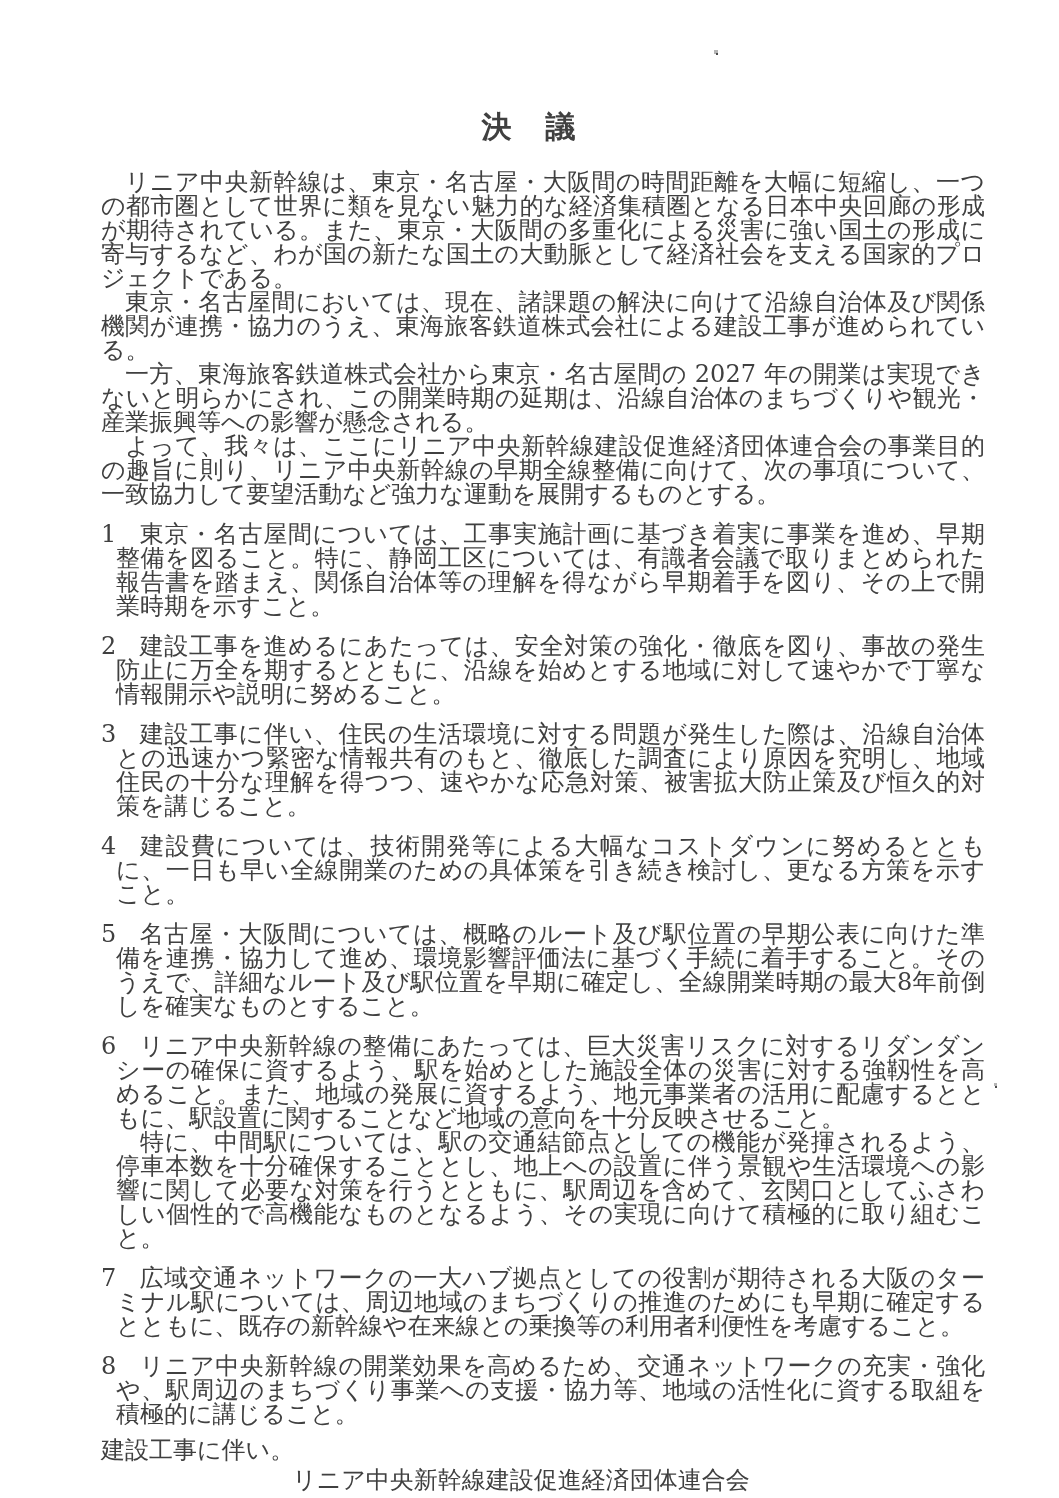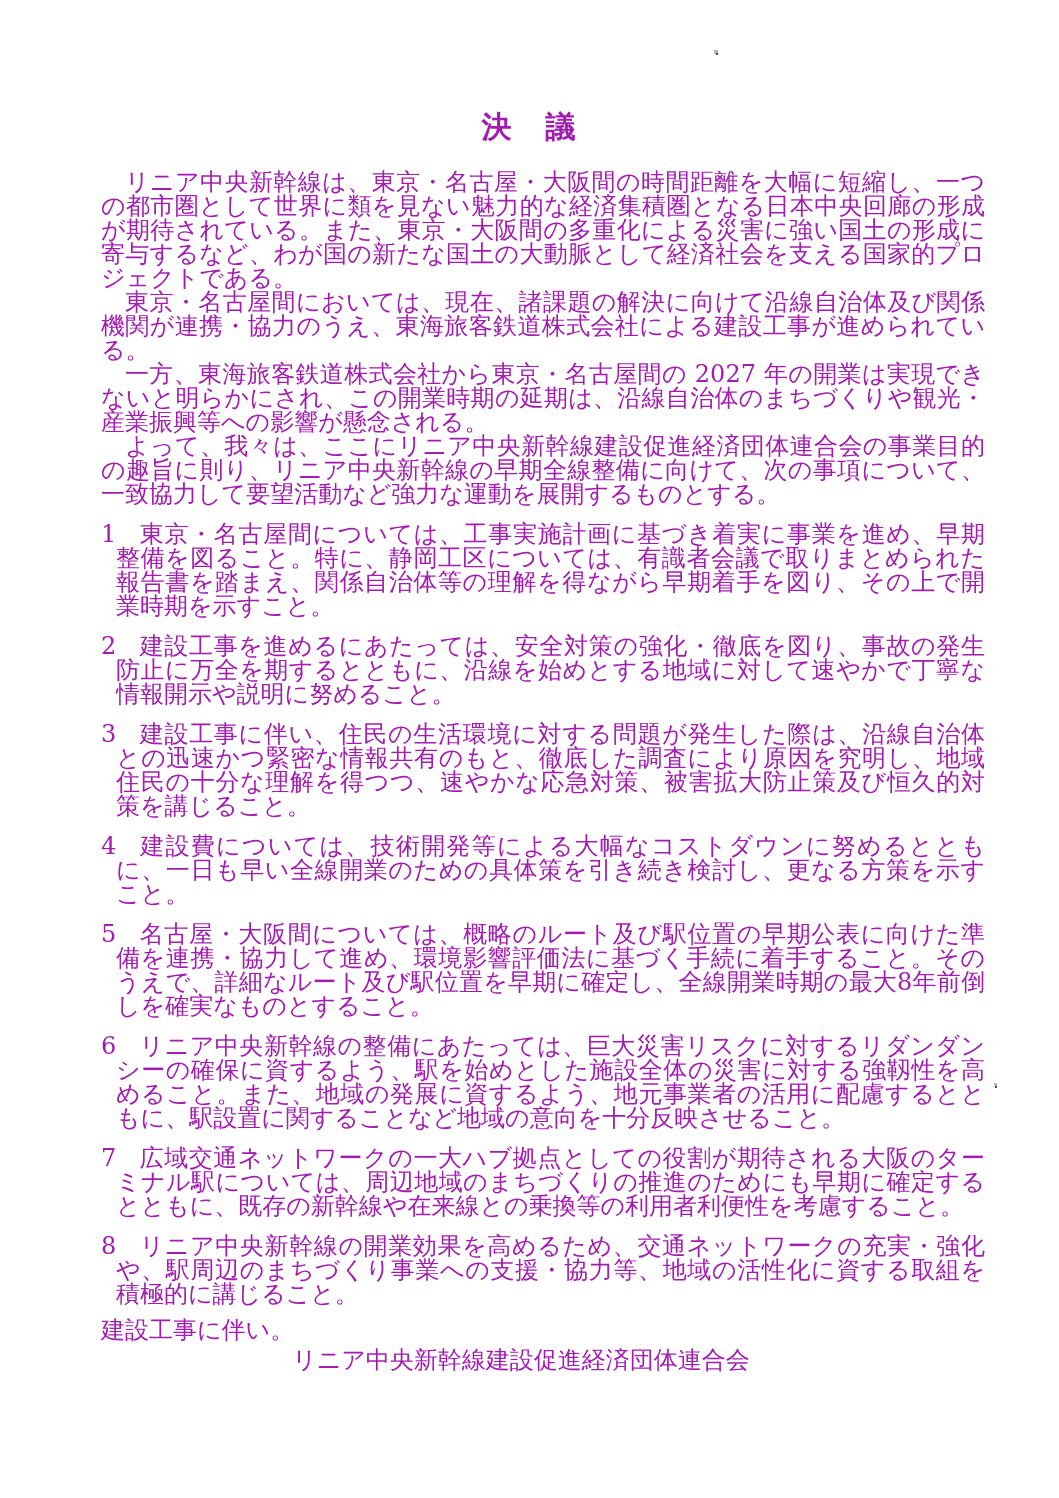--- a/index.html
+++ b/index.html
@@ -2,21 +2,21 @@
 <html><head>
 <meta charset="utf-8">
 <style>
   html, body { margin: 0; padding: 0; background: #e8e8e8; }
   .page {
     position: relative;
     width: 1059px;
     height: 1498px;
     margin: 0 auto;
     background: #ffffff;
-    color: #a21caf;
+    color: #404040;
     font-family: "DejaVu Serif", "Liberation Serif", serif;
     overflow: hidden;
   }
   .title {
     padding-top: 110px;
     text-align: center;
     font-size: 30px;
     font-weight: bold;
     line-height: 34px;
     letter-spacing: 2px;
@@ -81,20 +81,21 @@
       <div class="item">
         <p class="item-first"><span class="num">4</span><span>建設費については、技術開発等による大幅なコストダウンに努めるとともに、一日も早い全線開業のための具体策を引き続き検討し、更なる方策を示すこと。</span></p>
       </div>
 
       <div class="item">
         <p class="item-first"><span class="num">5</span><span>名古屋・大阪間については、概略のルート及び駅位置の早期公表に向けた準備を連携・協力して進め、環境影響評価法に基づく手続に着手すること。そのうえで、詳細なルート及び駅位置を早期に確定し、全線開業時期の最大8年前倒しを確実なものとすること。</span></p>
       </div>
 
       <div class="item">
         <p class="item-first"><span class="num">6</span><span>リニア中央新幹線の整備にあたっては、巨大災害リスクに対するリダンダンシーの確保に資するよう、駅を始めとした施設全体の災害に対する強靱性を高めること。また、地域の発展に資するよう、地元事業者の活用に配慮するとともに、駅設置に関することなど地域の意向を十分反映させること。</span></p>
+        <p class="item-sub">特に、中間駅については、駅の交通結節点としての機能が発揮されるよう、停車本数を十分確保することとし、地上への設置に伴う景観や生活環境への影響に関して必要な対策を行うとともに、駅周辺を含めて、玄関口としてふさわしい個性的で高機能なものとなるよう、その実現に向けて積極的に取り組むこと。</p>
       </div>
 
       <div class="item">
         <p class="item-first"><span class="num">7</span><span>広域交通ネットワークの一大ハブ拠点としての役割が期待される大阪のターミナル駅については、周辺地域のまちづくりの推進のためにも早期に確定するとともに、既存の新幹線や在来線との乗換等の利用者利便性を考慮すること。</span></p>
       </div>
 
       <div class="item">
         <p class="item-first"><span class="num">8</span><span>リニア中央新幹線の開業効果を高めるため、交通ネットワークの充実・強化や、駅周辺のまちづくり事業への支援・協力等、地域の活性化に資する取組を積極的に講じること。</span></p>
       </div>
 

